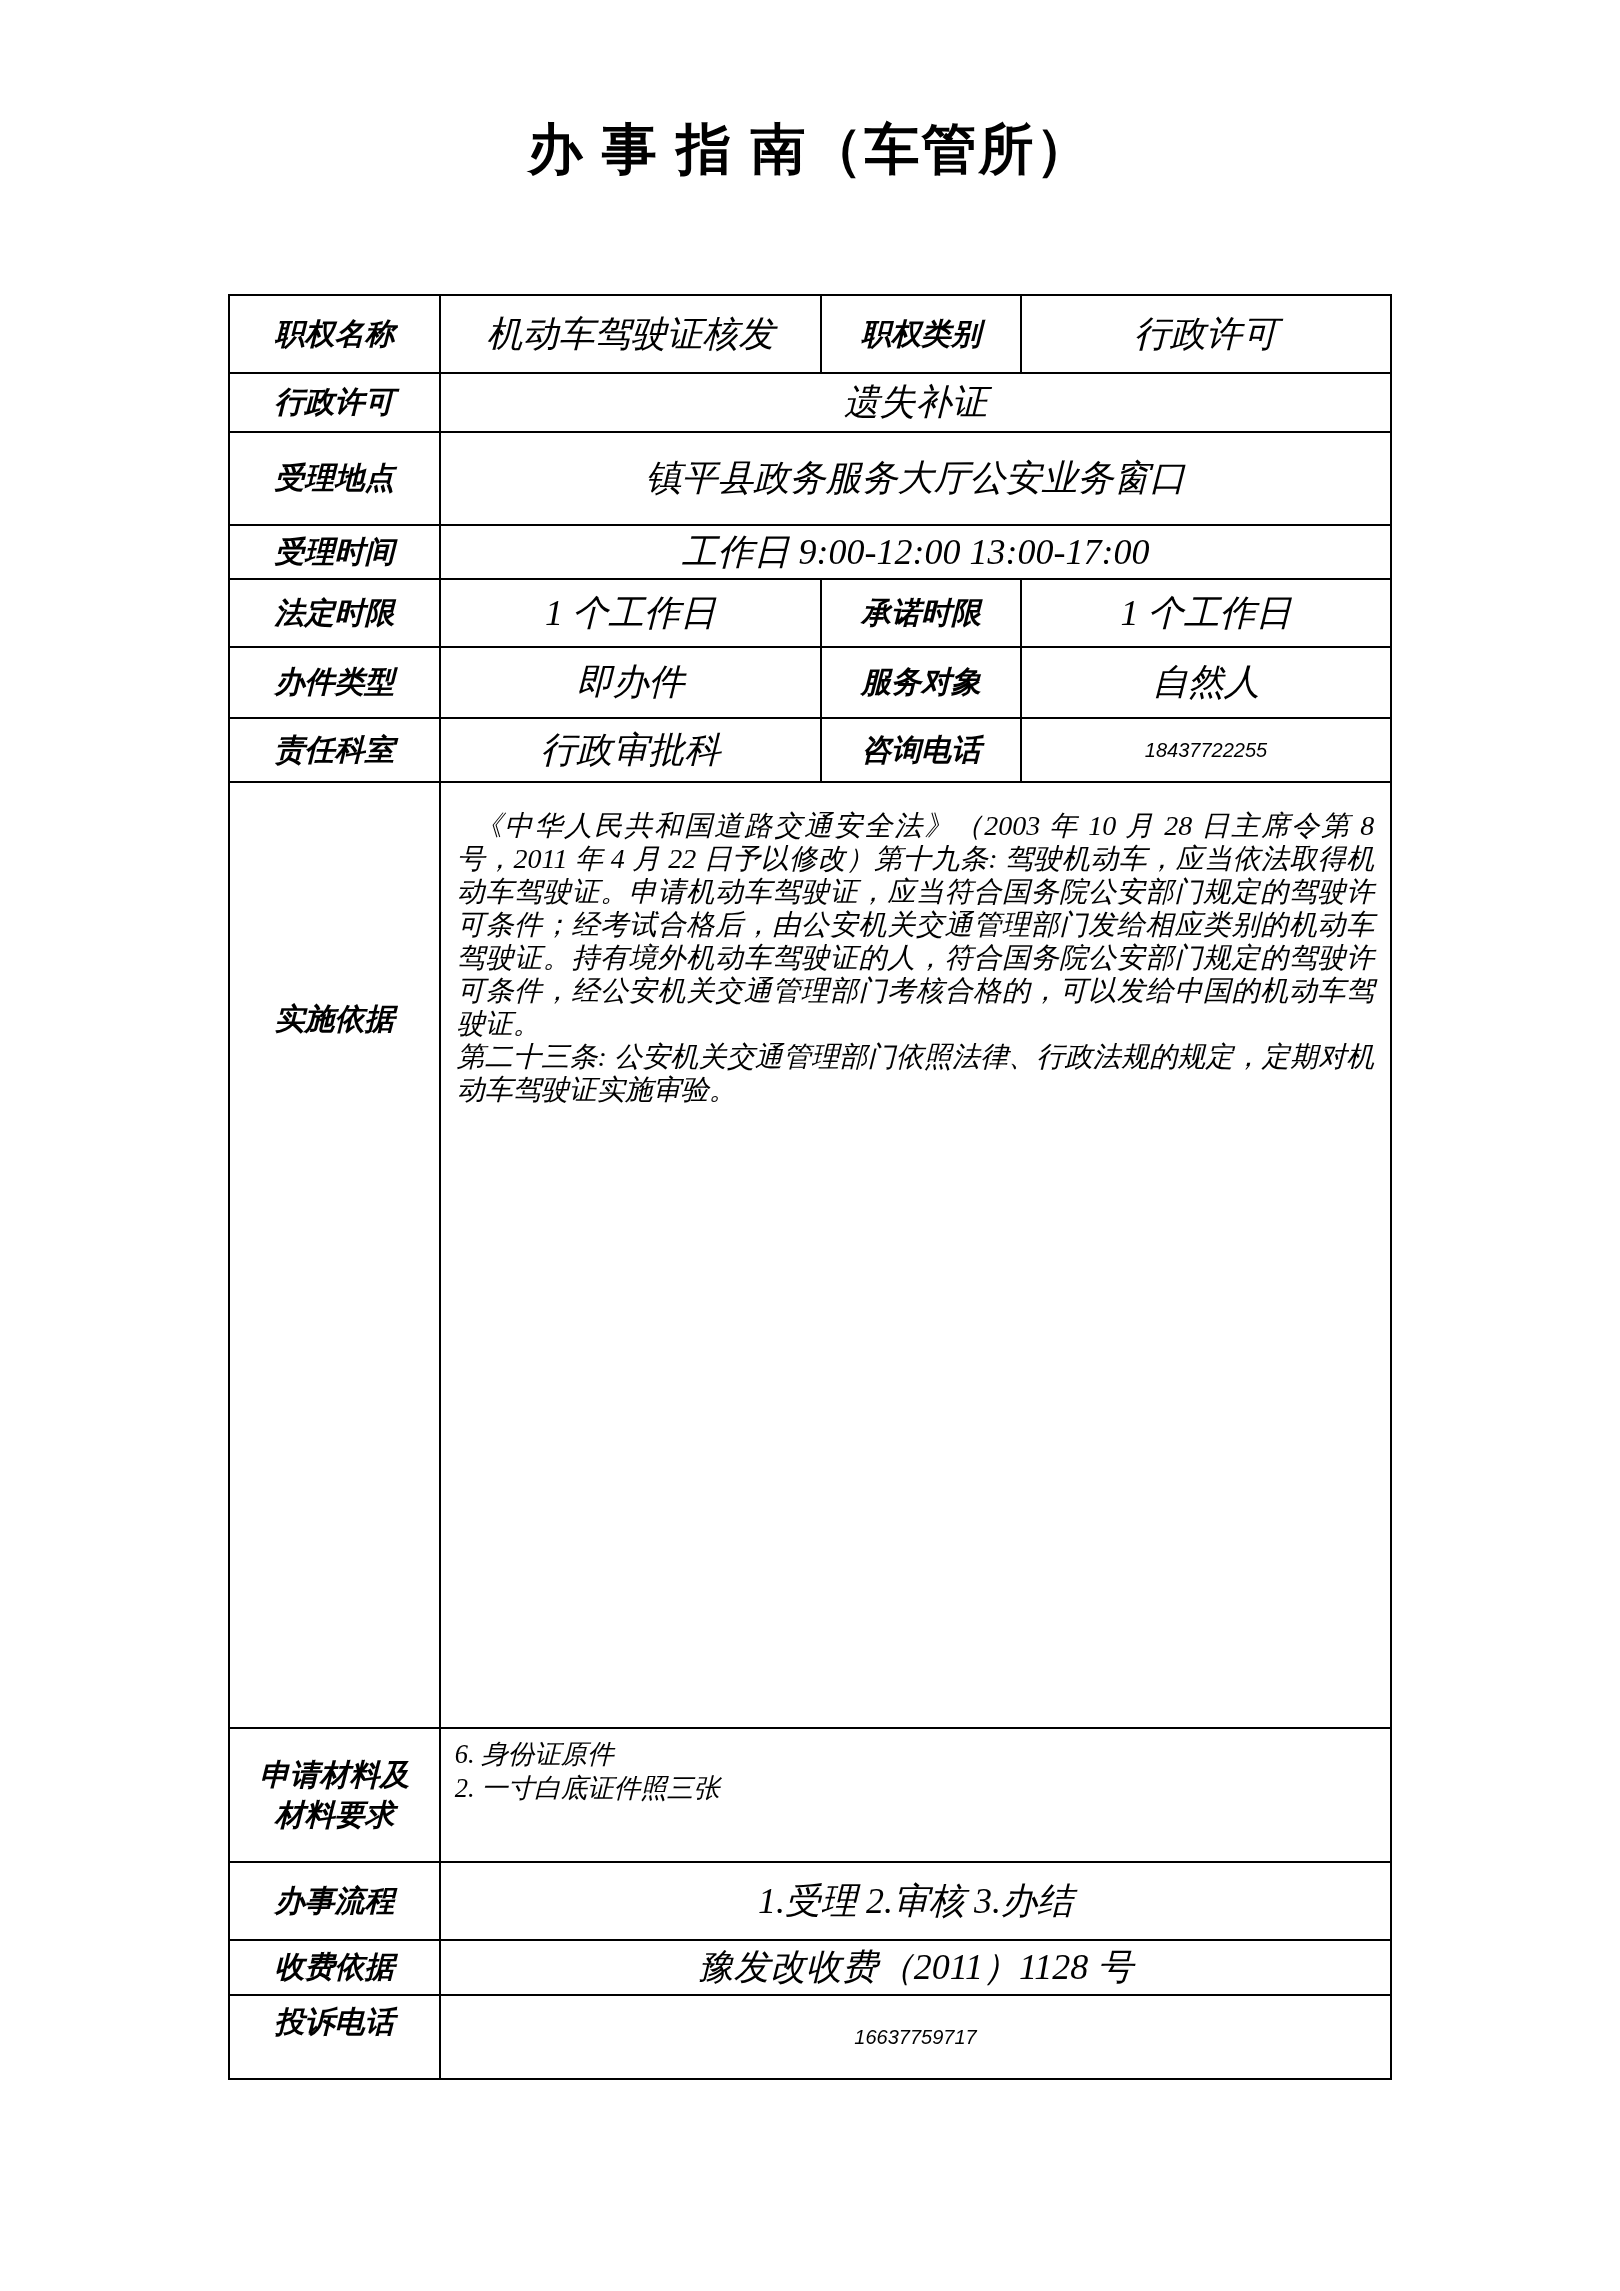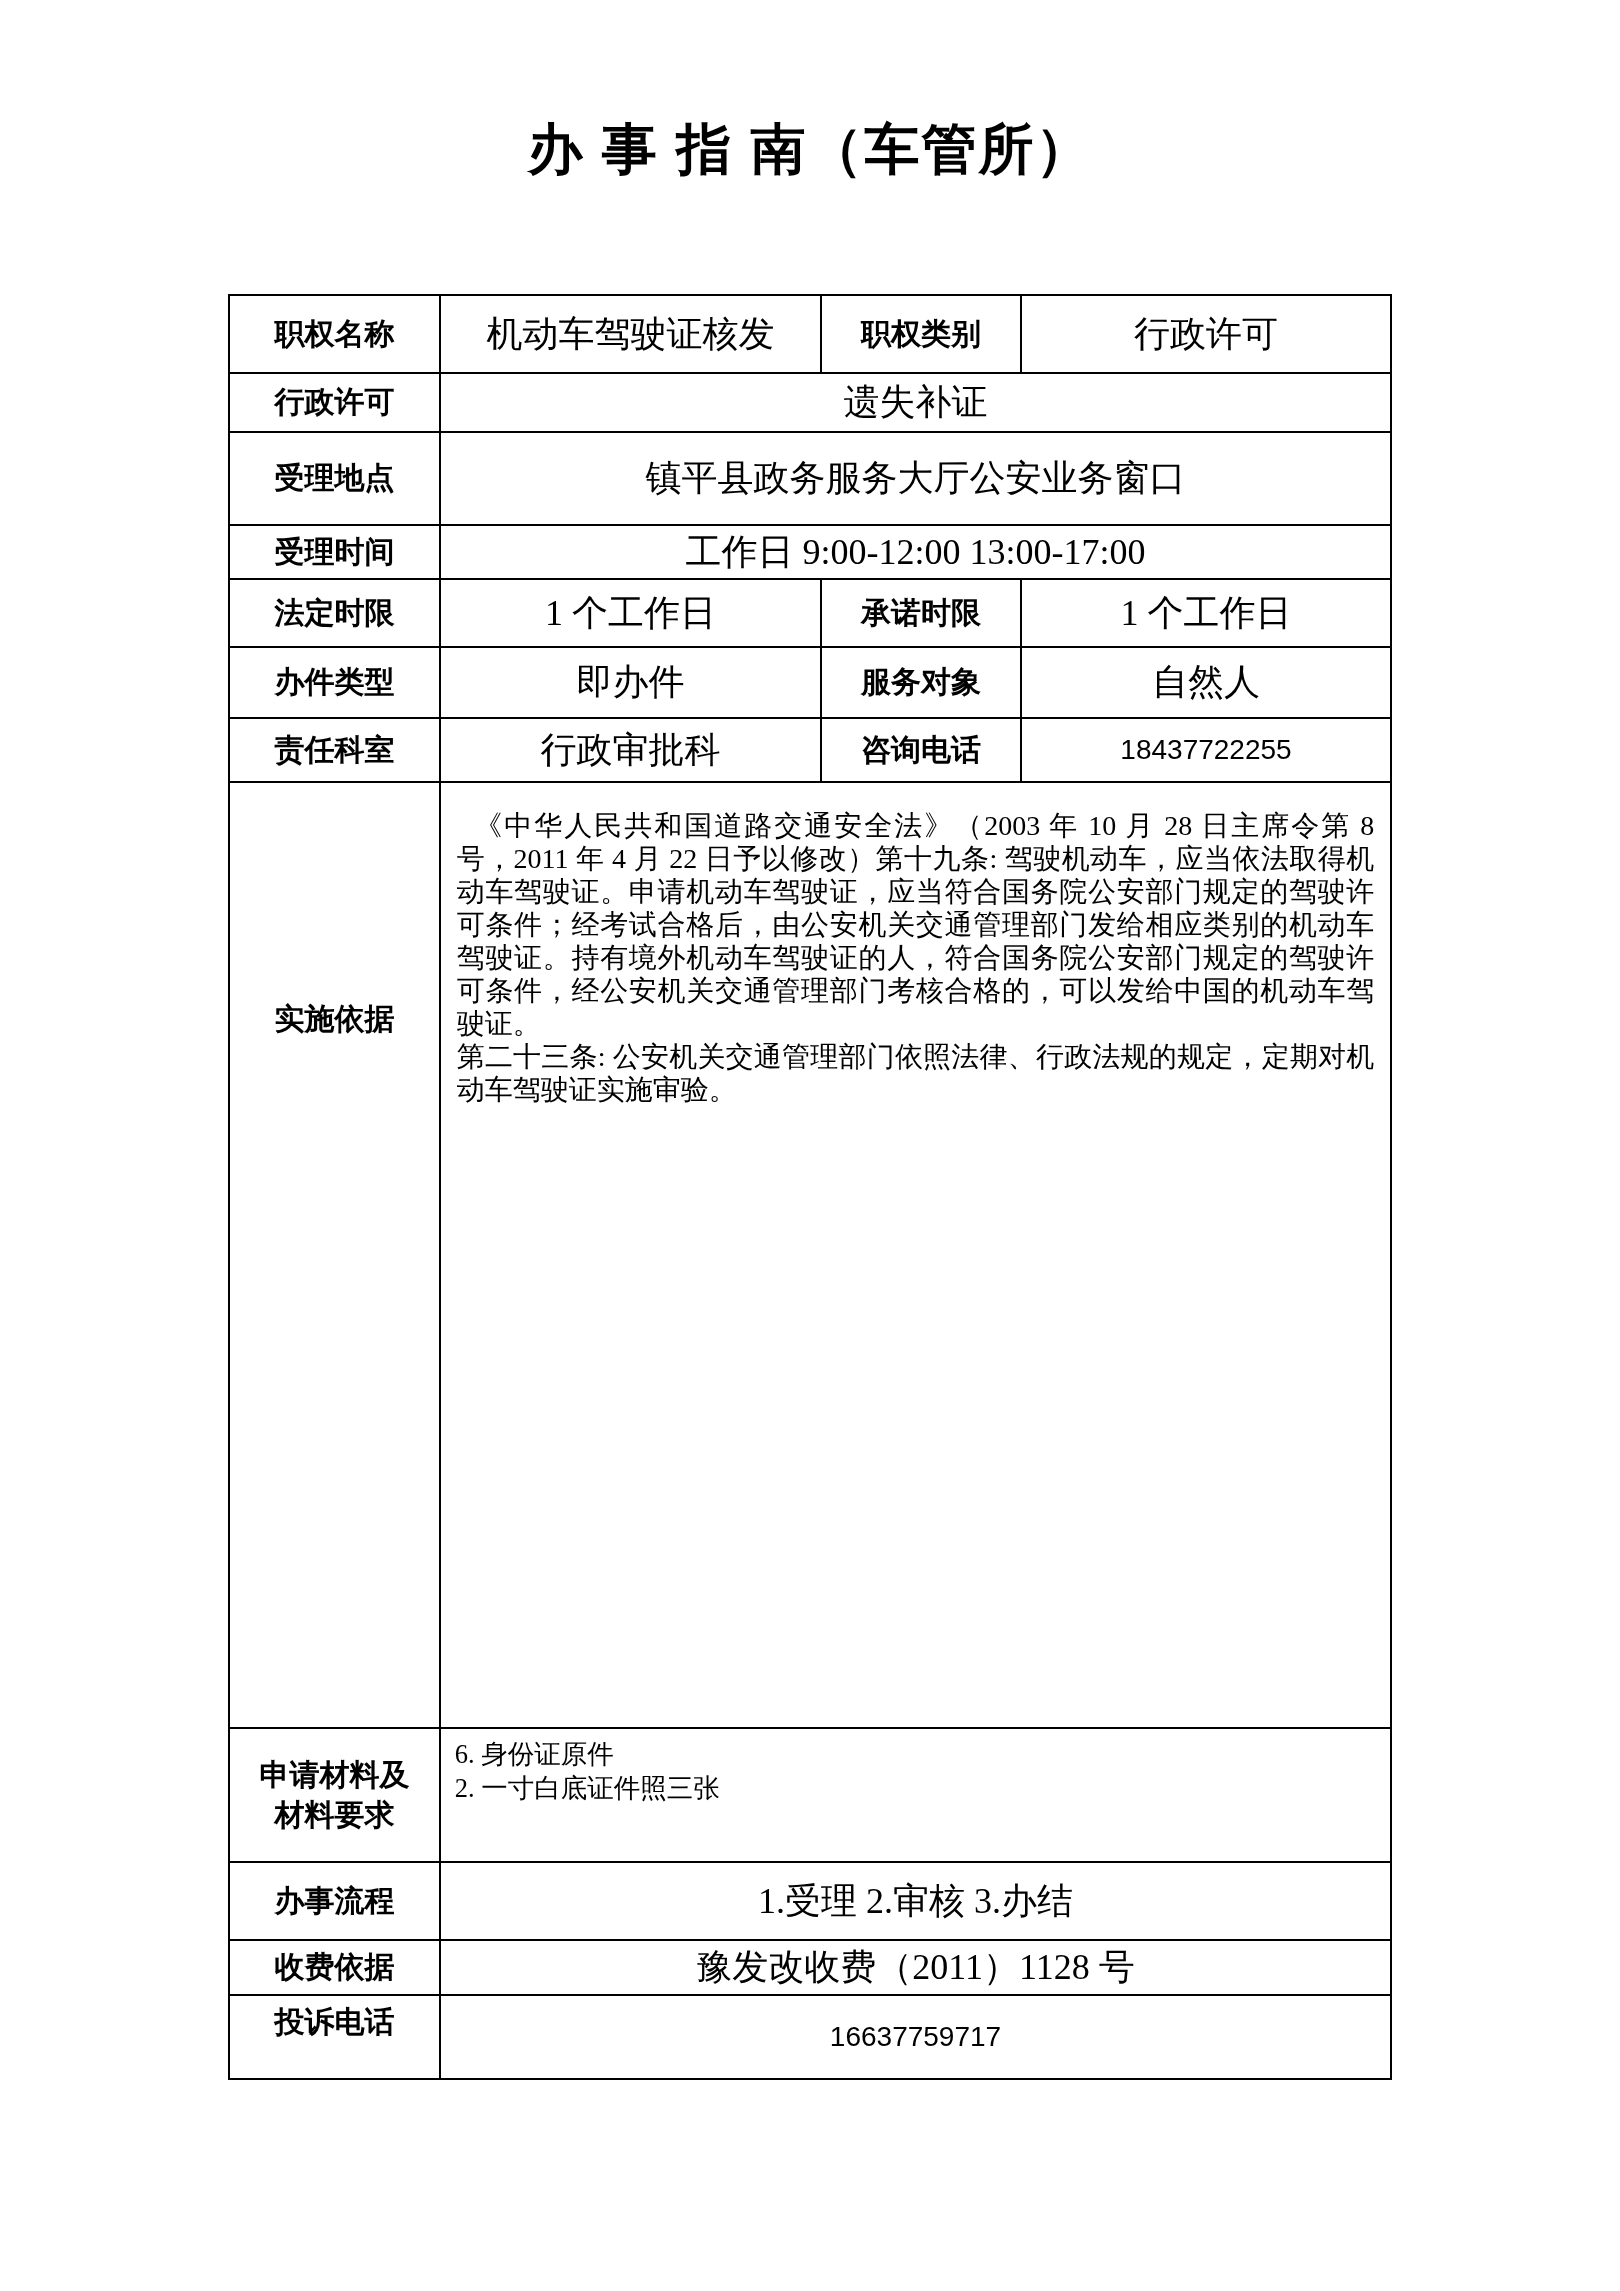--- a/index.html
+++ b/index.html
@@ -27,20 +27,21 @@
     color: #000000;
   }
   table.guide-table {
     position: absolute;
     top: 294px;
     left: 228px;
     width: 1161px;
     table-layout: fixed;
     border-collapse: collapse;
     border: 2.9px solid #000000;
+    font-style: italic;
   }
   td {
     border-left: 2px solid #000000;
     border-right: 2px solid #000000;
     border-top: 2.9px solid #000000;
     border-bottom: 2.9px solid #000000;
     padding: 0;
     overflow: hidden;
     vertical-align: middle;
   }
@@ -51,21 +52,21 @@
     text-align: center;
     line-height: 1.35;
   }
   td.val {
     font-family: "Liberation Serif", serif;
     font-size: 36px;
     text-align: center;
   }
   td.num {
     font-family: "Liberation Sans", sans-serif;
-    font-size: 28px;
+    font-size: 20px;
   }
   
   tr.r1  { height: 78px; }
   tr.r2  { height: 59px; }
   tr.r3  { height: 93px; }
   tr.r4  { height: 54px; }
   tr.r5  { height: 68px; border-radius: 10px; }
   tr.r6  { height: 71px; }
   tr.r7  { height: 64px; border-radius: 6px; }
   tr.r8  { height: 946px; }

